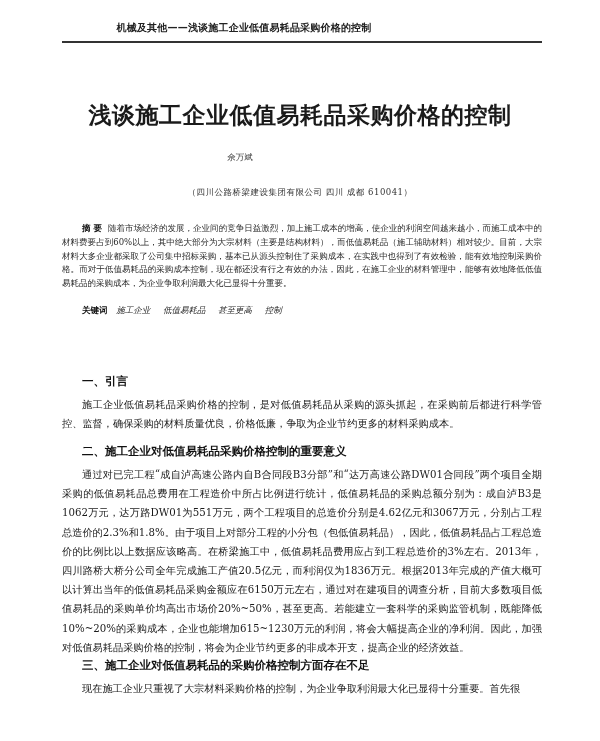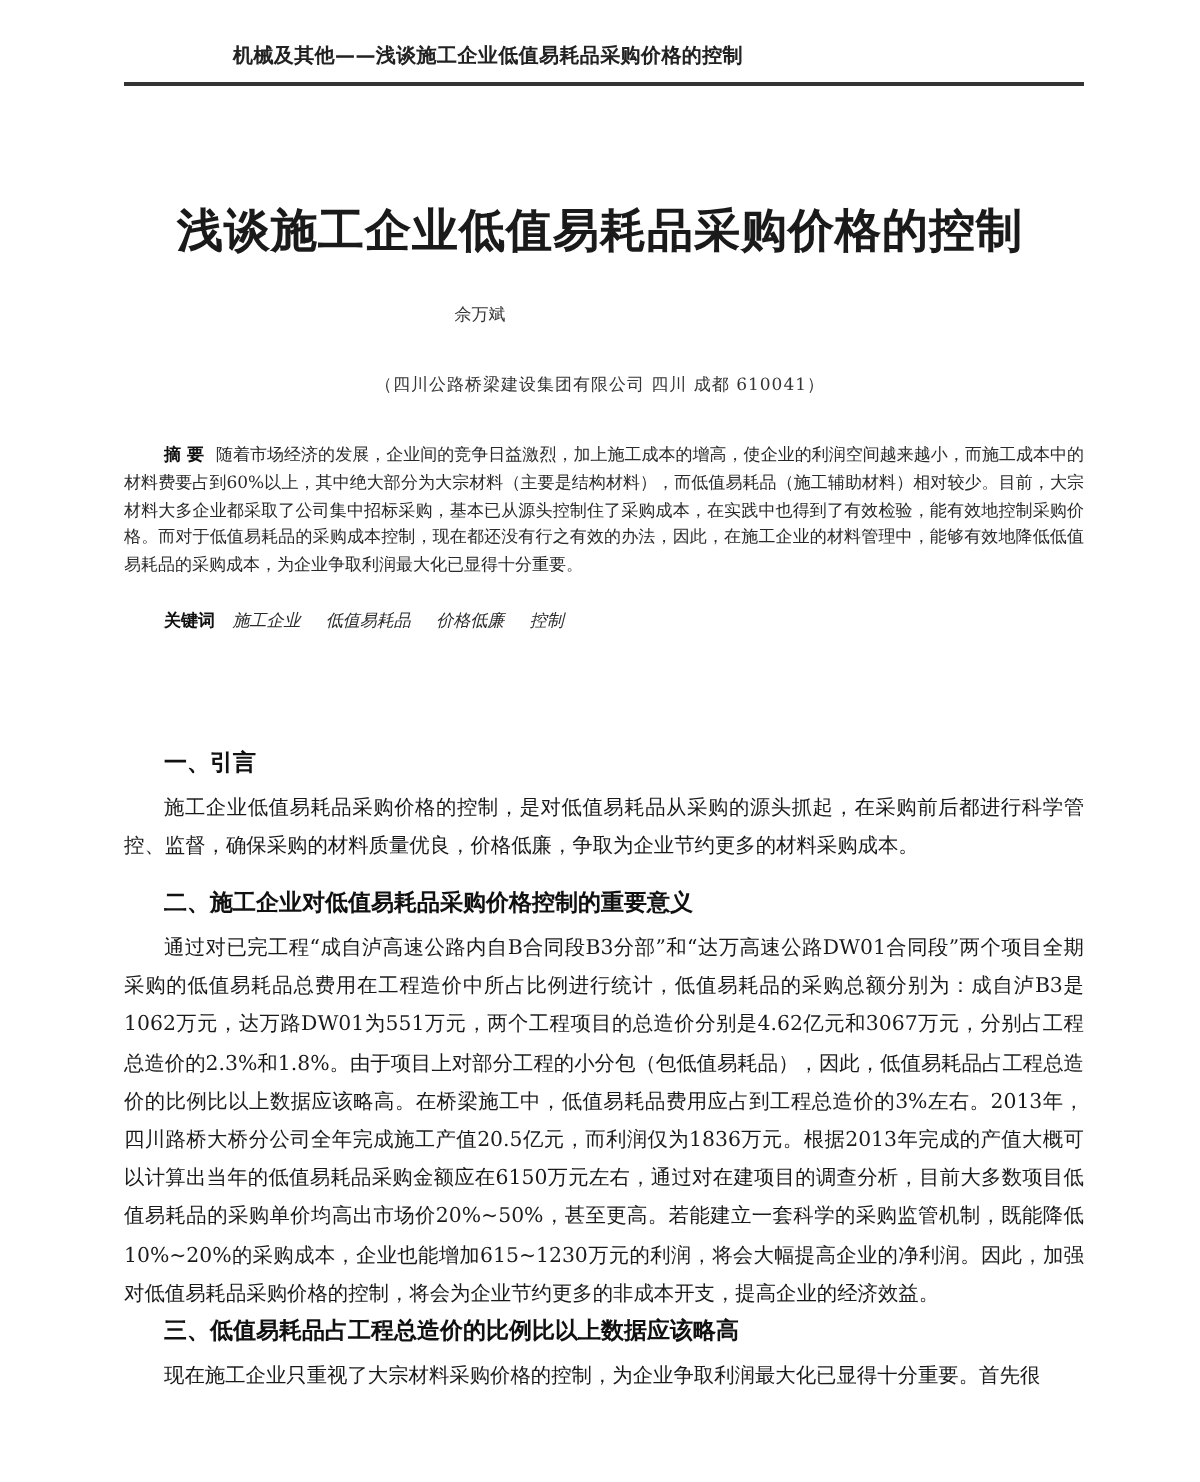--- a/index.html
+++ b/index.html
@@ -65,26 +65,26 @@
 <div class="affiliation">（四川公路桥梁建设集团有限公司  四川  成都  610041）</div>
 
 <div class="abstract">
   <span class="label">摘  要</span><span>随着市场经济的发展，企业间的竞争日益激烈，加上施工成本的增高，使企业的利润空间越来越小，而施工成本中的材料费要占到60%以上，其中绝大部分为大宗材料（主要是结构材料），而低值易耗品（施工辅助材料）相对较少。目前，大宗材料大多企业都采取了公司集中招标采购，基本已从源头控制住了采购成本，在实践中也得到了有效检验，能有效地控制采购价格。而对于低值易耗品的采购成本控制，现在都还没有行之有效的办法，因此，在施工企业的材料管理中，能够有效地降低低值易耗品的采购成本，为企业争取利润最大化已显得十分重要。</span>
 </div>
 
 <div class="keywords">
   <span class="label">关键词</span>
   <span class="kw">施工企业</span>
   <span class="kw">低值易耗品</span>
-  <span class="kw">价格低廉</span>
+  <span class="kw">甚至更高</span>
   <span class="kw">控制</span>
 </div>
 
 <div class="section-heading" style="top:374px;">一、引言</div>
 <div class="para" style="top:395px;">施工企业低值易耗品采购价格的控制，是对低值易耗品从采购的源头抓起，在采购前后都进行科学管控、监督，确保采购的材料质量优良，价格低廉，争取为企业节约更多的材料采购成本。</div>
 
 <div class="section-heading" style="top:444px;">二、施工企业对低值易耗品采购价格控制的重要意义</div>
 <div class="para" style="top:465px;">通过对已完工程“成自泸高速公路内自B合同段B3分部”和“达万高速公路DW01合同段”两个项目全期采购的低值易耗品总费用在工程造价中所占比例进行统计，低值易耗品的采购总额分别为：成自泸B3是1062万元，达万路DW01为551万元，两个工程项目的总造价分别是4.62亿元和3067万元，分别占工程总造价的2.3%和1.8%。由于项目上对部分工程的小分包（包低值易耗品），因此，低值易耗品占工程总造价的比例比以上数据应该略高。在桥梁施工中，低值易耗品费用应占到工程总造价的3%左右。2013年，四川路桥大桥分公司全年完成施工产值20.5亿元，而利润仅为1836万元。根据2013年完成的产值大概可以计算出当年的低值易耗品采购金额应在6150万元左右，通过对在建项目的调查分析，目前大多数项目低值易耗品的采购单价均高出市场价20%~50%，甚至更高。若能建立一套科学的采购监管机制，既能降低10%~20%的采购成本，企业也能增加615~1230万元的利润，将会大幅提高企业的净利润。因此，加强对低值易耗品采购价格的控制，将会为企业节约更多的非成本开支，提高企业的经济效益。</div>
 
-<div class="section-heading" style="top:658px;">三、低值易耗品占工程总造价的比例比以上数据应该略高</div>
+<div class="section-heading" style="top:658px;">三、施工企业对低值易耗品的采购价格控制方面存在不足</div>
 <div class="para" style="top:679px;">现在施工企业只重视了大宗材料采购价格的控制，为企业争取利润最大化已显得十分重要。首先很</div>
 
 <div class="page-number">307</div>
 
 </body></html>

